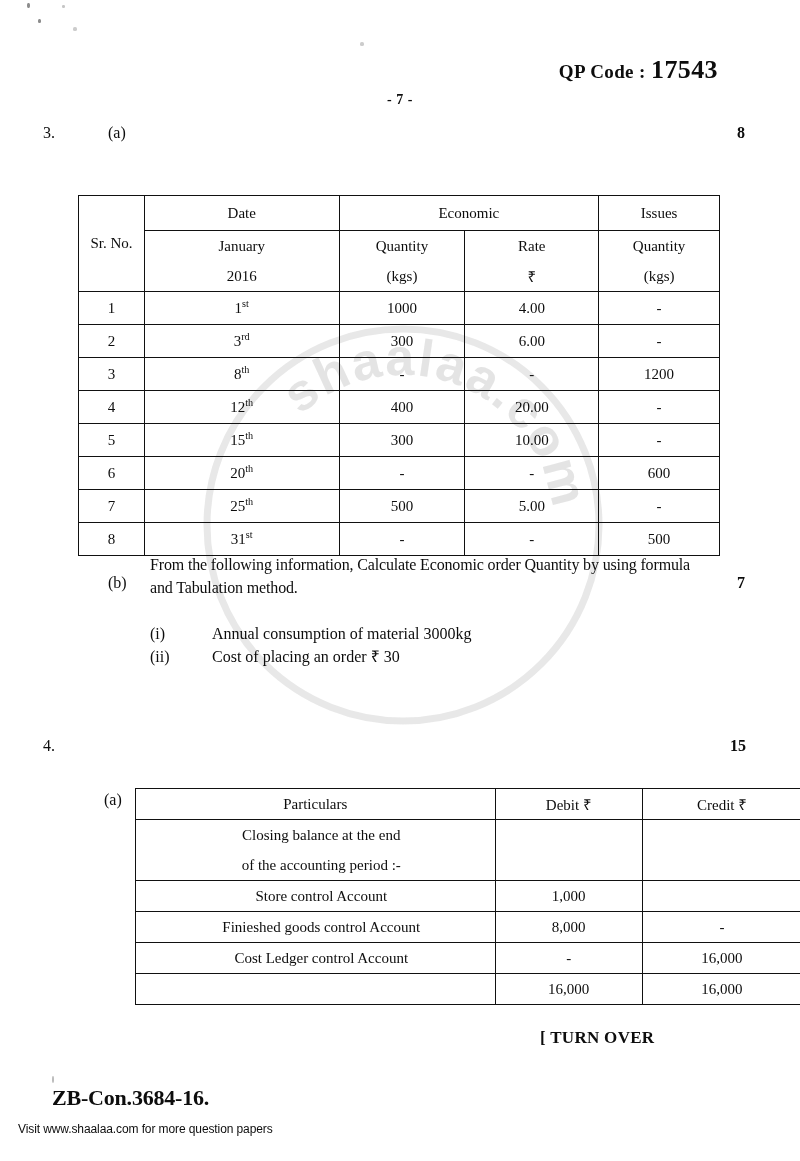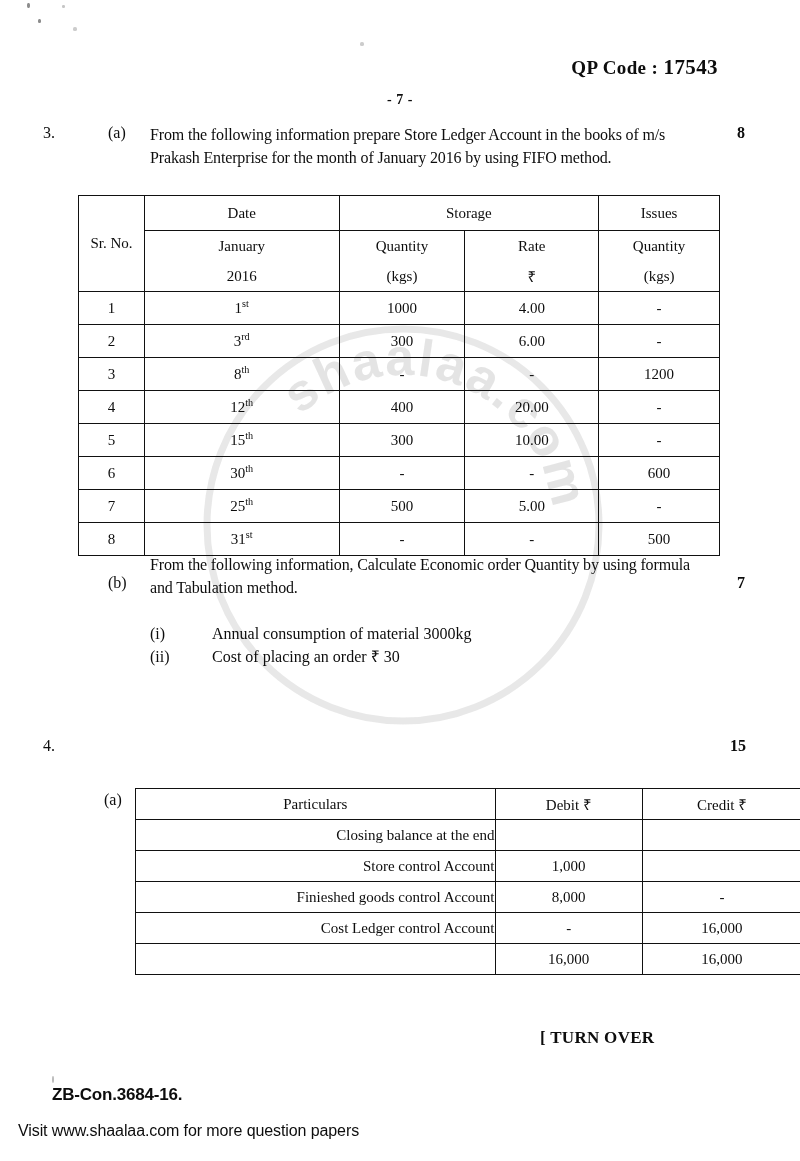--- a/index.html
+++ b/index.html
@@ -26,21 +26,21 @@
 
   
   .speck{position:absolute;background:#8d8d8d;border-radius:40%;}
 
   
   .qp-code{
     position:absolute;right:82px;top:55px;
     font-family:"Liberation Serif", serif;
     font-size:19px;font-weight:700;letter-spacing:.4px;white-space:nowrap;
   }
-  .qp-code .num{font-size:21px;font-weight:700;}
+  .qp-code .num{font-size:26px;font-weight:700;}
   .page-no{
     position:absolute;left:0;right:0;top:92px;text-align:center;
     font-size:14px;font-weight:600;letter-spacing:.5px;
   }
 
   
   .qnum{position:absolute;font-size:16px;}
   .qlabel{position:absolute;font-size:16px;}
   .qbody{position:absolute;font-size:16px;line-height:1.42;}
   .marks{position:absolute;font-size:16px;font-weight:700;}
@@ -63,38 +63,38 @@
   }
   table.exam th{font-weight:400;}
   .t1{left:78px;top:195px;width:642px;}
   .t1 td,.t1 th{height:32px;}
   .t1 .hrow1 th{height:34px;}
   .t1 .hrow2 td{height:30px;border-bottom:none;}
   .t1 .hrow3 td{height:30px;border-top:none;}
 
   .t2{left:135px;top:788px;width:667px;}
   .t2 td,.t2 th{height:30px;}
-  .t2 .left{text-align:right;padding-left:12px;}
+  .t2 .left{text-align:center;padding-left:12px;}
 
   .sup{font-size:.68em;vertical-align:super;line-height:0;}
 
   
   .turnover{
     position:absolute;left:540px;top:1028px;
     font-size:17px;font-weight:700;letter-spacing:.3px;
   }
   .concode{
     position:absolute;left:52px;top:1085px;
-    font-family:Liberation Sans, sans-serif;
-    font-size:17px;font-weight:700;letter-spacing:-.2px;
+    font-family:Liberation Serif, serif;
+    font-size:22px;font-weight:700;letter-spacing:-.2px;
   }
   .visit{
     position:absolute;left:18px;top:1122px;
     font-family:"Liberation Sans", sans-serif;
-    font-size:16px;font-weight:400;letter-spacing:-.1px;
+    font-size:12px;font-weight:400;letter-spacing:-.1px;
   }
 </style>
 </head>
 <body>
 
 <div class="page">
 
   <div class="speck" style="left:27px;top:3px;width:3px;height:5px;"></div>
   <div class="speck" style="left:62px;top:5px;width:3px;height:3px;opacity:.5;"></div>
   <div class="speck" style="left:38px;top:19px;width:3px;height:4px;"></div>
@@ -115,36 +115,35 @@
   </div>
 
   <div class="qp-code">
     <span>QP Code :</span>
     <span class="num">17543</span>
   </div>
   <div class="page-no">- 7 -</div>
 
   <div class="qnum" style="left:43px;top:124px;">3.</div>
   <div class="qlabel" style="left:108px;top:124px;">(a)</div>
-  <div class="qbody tight" style="left:150px;top:124px;width:548px;">From the following information prepare Store Ledger Account in the books of m/s Prakash Enterprise for the month of January 2016 by using FIFO method.</div>
   <div class="marks" style="left:737px;top:124px;">8</div>
 
   <table class="exam t1">
     <colgroup>
       <col style="width:66px">
         <col style="width:195px">
         <col style="width:126px">
         <col style="width:134px">
         <col style="width:121px">
     </colgroup>
     <tbody>
       <tr class="hrow1">
         <th rowspan="3">Sr. No.</th>
         <th>Date</th>
-        <th colspan="2">Storage</th>
+        <th colspan="2">Economic</th>
         <th>Issues</th>
       </tr>
       <tr class="hrow2">
         <td class="noborder-b" style="border-bottom:none">January</td>
         <td class="noborder-b" style="border-bottom:none">Quantity</td>
         <td class="noborder-b" style="border-bottom:none">Rate</td>
         <td class="noborder-b" style="border-bottom:none">Quantity</td>
       </tr>
       <tr class="hrow3">
         <td style="border-top:none">2016</td>
@@ -182,21 +181,21 @@
         </tr>
       <tr>
           <td>5</td>
           <td><span>15</span><span class="sup">th</span></td>
           <td>300</td>
           <td>10.00</td>
           <td>-</td>
         </tr>
       <tr>
           <td>6</td>
-          <td><span>30</span><span class="sup">th</span></td>
+          <td><span>20</span><span class="sup">th</span></td>
           <td>-</td>
           <td>-</td>
           <td>600</td>
         </tr>
       <tr>
           <td>7</td>
           <td><span>25</span><span class="sup">th</span></td>
           <td>500</td>
           <td>5.00</td>
           <td>-</td>
@@ -235,20 +234,25 @@
         <th>Particulars</th>
         <th>Debit ₹</th>
         <th>Credit ₹</th>
       </tr>
       <tr>
         <td class="left" style="border-bottom:none">Closing balance at the end</td>
         <td style="border-bottom:none"></td>
         <td style="border-bottom:none"></td>
       </tr>
       <tr>
+        <td class="left" style="border-top:none">of the  accounting period :-</td>
+        <td style="border-top:none"></td>
+        <td style="border-top:none"></td>
+      </tr>
+      <tr>
           <td class="left">Store control Account</td>
           <td>1,000</td>
           <td></td>
         </tr>
       <tr>
           <td class="left">Finieshed goods control Account</td>
           <td>8,000</td>
           <td>-</td>
         </tr>
       <tr>

